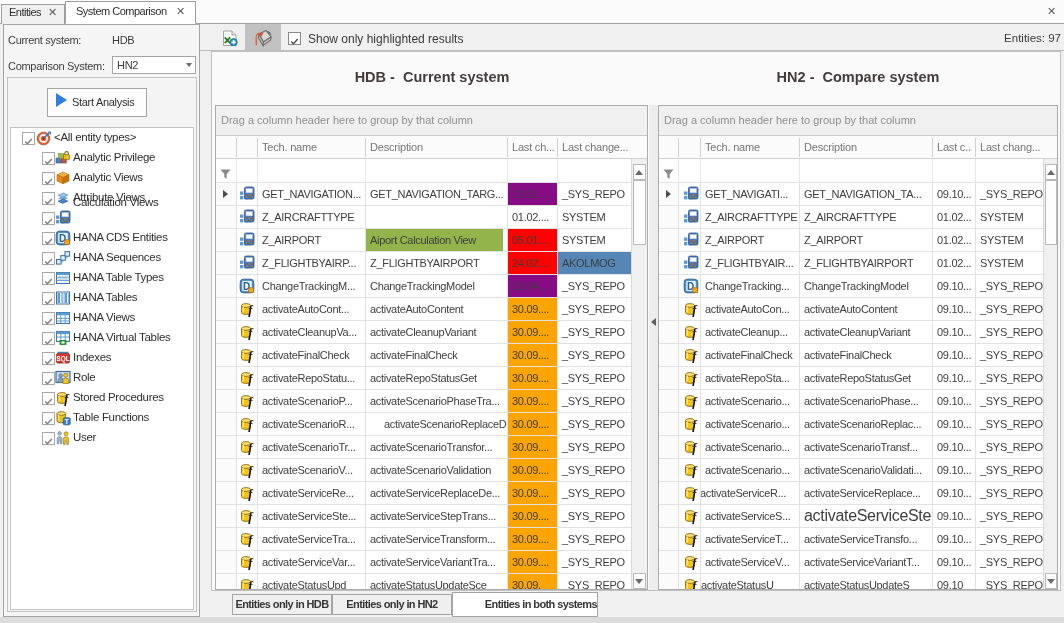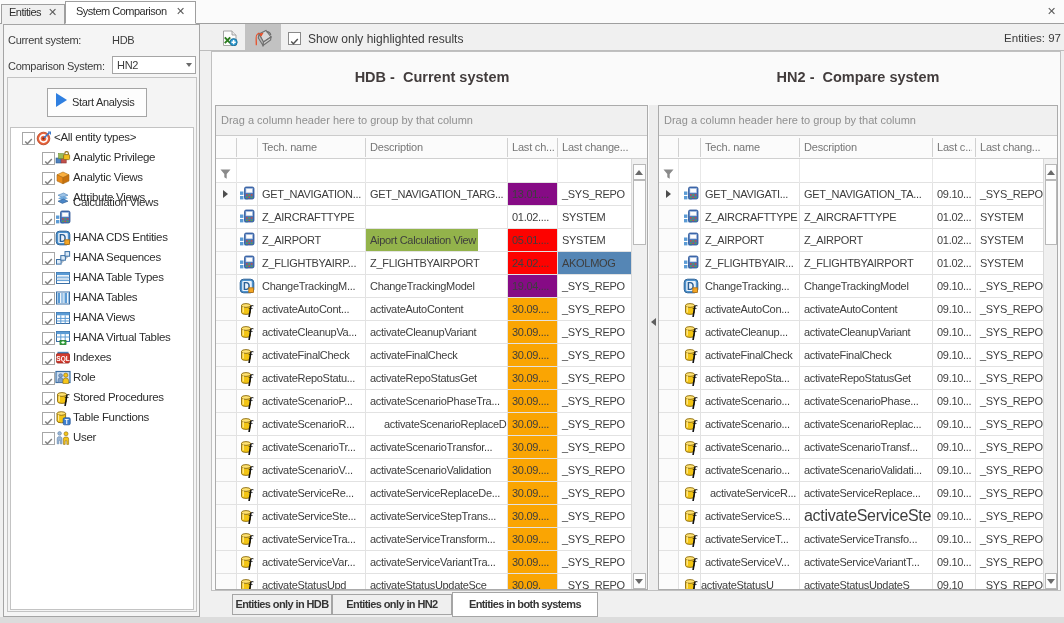--- a/index.html
+++ b/index.html
@@ -294,21 +294,21 @@
         <rect x="5.5" y="1" width="9.5" height="12" rx="1.6" fill="#4472b8" stroke="#2d5494" stroke-width="0.8"></rect>
         <rect x="7" y="2.6" width="6.4" height="4.2" fill="#fdfdfd" stroke="#b7c9e4" stroke-width="0.6"></rect>
         <rect x="7" y="8.2" width="1.7" height="1.5" fill="#c94f43"></rect>
         <rect x="9.4" y="8.2" width="1.7" height="1.5" fill="#58a447"></rect>
         <rect x="11.8" y="8.2" width="1.7" height="1.5" fill="#c94f43"></rect>
         <rect x="7" y="10.6" width="1.7" height="1.5" fill="#58a447"></rect>
         <rect x="9.4" y="10.6" width="1.7" height="1.5" fill="#c94f43"></rect>
         <rect x="11.8" y="10.6" width="1.7" height="1.5" fill="#58a447"></rect>
       </svg></div>
     <div style="position:absolute;left:41px;top:123px;width:108px;height:22px;line-height:22px;font-size:11px;letter-spacing:-0.3px;color:#3e3e3e;white-space:nowrap;overflow:hidden;box-sizing:border-box;padding-left:5px;">Z_AIRPORT</div>
-    <div style="position:absolute;left:149px;top:123px;width:113px;height:22px;line-height:22px;font-size:11px;letter-spacing:-0.3px;color:#3e3e3e;white-space:nowrap;overflow:hidden;box-sizing:border-box;padding-left:5px;background:#93b34b;">Aiport Calculation View</div>
+    <div style="position:absolute;left:149px;top:123px;width:138px;height:22px;line-height:22px;font-size:11px;letter-spacing:-0.3px;color:#3e3e3e;white-space:nowrap;overflow:hidden;box-sizing:border-box;padding-left:5px;background:#93b34b;">Aiport Calculation View</div>
     <div style="position:absolute;left:291px;top:123px;width:50px;height:22px;line-height:22px;font-size:11px;letter-spacing:-0.3px;color:#3e3e3e;white-space:nowrap;overflow:hidden;box-sizing:border-box;padding-left:5px;background:#fd0200;">05.01....</div>
     <div style="position:absolute;left:341px;top:123px;width:74px;height:22px;line-height:22px;font-size:11px;letter-spacing:-0.3px;color:#3e3e3e;white-space:nowrap;overflow:hidden;box-sizing:border-box;padding-left:5px;">SYSTEM</div>
     <div style="position:absolute;left:20px;top:123px;width:1px;height:23px;background:#e2e2e2"></div>
     <div style="position:absolute;left:41px;top:123px;width:1px;height:23px;background:#e2e2e2"></div>
     <div style="position:absolute;left:149px;top:123px;width:1px;height:23px;background:#e2e2e2"></div>
     <div style="position:absolute;left:291px;top:123px;width:1px;height:23px;background:#e2e2e2"></div>
     <div style="position:absolute;left:341px;top:123px;width:1px;height:23px;background:#e2e2e2"></div>
     <div style="position:absolute;left:0;top:146px;width:415px;height:23px;background:#fff;border-bottom:1px solid #e2e2e2;box-sizing:border-box"></div>
     <div style="position:absolute;left:0;top:146px;width:20px;height:22px;background:#fbfbfb"></div>
     <div style="position:absolute;left:23px;top:149px;width:16px;height:16px"><svg width="16" height="16" viewBox="0 0 16 16">
@@ -852,21 +852,21 @@
     <div style="position:absolute;left:273px;top:353px;width:1px;height:23px;background:#e2e2e2"></div>
     <div style="position:absolute;left:316px;top:353px;width:1px;height:23px;background:#e2e2e2"></div>
     <div style="position:absolute;left:0;top:376px;width:384px;height:23px;background:#fff;border-bottom:1px solid #e2e2e2;box-sizing:border-box"></div>
     <div style="position:absolute;left:0;top:376px;width:19px;height:22px;background:#fbfbfb"></div>
     <div style="position:absolute;left:24px;top:379px;width:16px;height:16px"><svg width="17" height="16" viewBox="0 0 17 16">
         <path d="M2.5 4.5 v7 a4.5 1.9 0 0 0 9 0 v-7 z" fill="#f3c514" stroke="#8a6a10" stroke-width="0.9"></path>
         <ellipse cx="7" cy="4.5" rx="4.5" ry="1.9" fill="#ffe270" stroke="#8a6a10" stroke-width="0.9"></ellipse>
         <path d="M4.2 5.5 v6 " stroke="#ffec9d" stroke-width="1.2" fill="none"></path>
         <text x="11.4" y="13" font-family="Liberation Serif" font-size="12.5" font-style="italic" font-weight="bold" fill="#111" text-anchor="middle">f</text>
       </svg></div>
-    <div style="position:absolute;left:41px;top:376px;width:99px;height:22px;line-height:22px;font-size:11px;letter-spacing:-0.3px;color:#3e3e3e;white-space:nowrap;overflow:hidden;box-sizing:border-box;padding-left:10px;">activateServiceR...</div>
+    <div style="position:absolute;left:41px;top:376px;width:99px;height:22px;line-height:22px;font-size:11px;letter-spacing:-0.3px;color:#3e3e3e;white-space:nowrap;overflow:hidden;box-sizing:border-box;padding-left:0;">activateServiceR...</div>
     <div style="position:absolute;left:140px;top:376px;width:133px;height:22px;line-height:22px;font-size:11px;letter-spacing:-0.3px;color:#3e3e3e;white-space:nowrap;overflow:hidden;box-sizing:border-box;padding-left:5px;">activateServiceReplace...</div>
     <div style="position:absolute;left:273px;top:376px;width:43px;height:22px;line-height:22px;font-size:11px;letter-spacing:-0.3px;color:#3e3e3e;white-space:nowrap;overflow:hidden;box-sizing:border-box;padding-left:5px;">09.10...</div>
     <div style="position:absolute;left:316px;top:376px;width:68px;height:22px;line-height:22px;font-size:11px;letter-spacing:-0.3px;color:#3e3e3e;white-space:nowrap;overflow:hidden;box-sizing:border-box;padding-left:5px;">_SYS_REPO</div>
     <div style="position:absolute;left:19px;top:376px;width:1px;height:23px;background:#e2e2e2"></div>
     <div style="position:absolute;left:41px;top:376px;width:1px;height:23px;background:#e2e2e2"></div>
     <div style="position:absolute;left:140px;top:376px;width:1px;height:23px;background:#e2e2e2"></div>
     <div style="position:absolute;left:273px;top:376px;width:1px;height:23px;background:#e2e2e2"></div>
     <div style="position:absolute;left:316px;top:376px;width:1px;height:23px;background:#e2e2e2"></div>
     <div style="position:absolute;left:0;top:399px;width:384px;height:23px;background:#fff;border-bottom:1px solid #e2e2e2;box-sizing:border-box"></div>
     <div style="position:absolute;left:0;top:399px;width:19px;height:22px;background:#fbfbfb"></div>
@@ -943,12 +943,12 @@
     <div style="position:absolute;left:386px;top:74px;width:12px;height:65px;background:#fdfdfd;border:1px solid #b9b9b9;box-sizing:border-box"></div>
     <div style="position:absolute;left:386px;top:467px;width:12px;height:16px;background:#fdfdfd;border:1px solid #b9b9b9;box-sizing:border-box">
       <div style="position:absolute;left:1px;top:5px;width:0;height:0;border-left:4px solid transparent;border-right:4px solid transparent;border-top:5px solid #6a6a6a;"></div>
     </div>
   </div>
 <div class="ab" style="left:649px;top:105px;width:9px;height:485px;background:#ededed"></div>
 <div class="ab" style="left:651px;top:318px;width:0;height:0;border-top:4px solid transparent;border-bottom:4px solid transparent;border-right:5px solid #5f5f5f"></div>
 <div class="ab" style="left:0;top:617px;width:1064px;height:6px;background:#dcdcdc"></div>
 <div class="ab" style="left:232px;top:594px;width:100px;height:21px;background:#efefef;border:1px solid #a5a5a5;box-sizing:border-box;font-size:11px;letter-spacing:-0.6px;font-weight:bold;color:#363636;text-align:center;line-height:19px;white-space:nowrap">Entities only in HDB</div>
 <div class="ab" style="left:332px;top:594px;width:120px;height:21px;background:#efefef;border:1px solid #a5a5a5;box-sizing:border-box;font-size:11px;letter-spacing:-0.6px;font-weight:bold;color:#363636;text-align:center;line-height:19px;white-space:nowrap">Entities only in HN2</div>
-<div class="ab" style="left:452px;top:592px;width:146px;height:25px;background:#fff;border:1px solid #a5a5a5;box-sizing:border-box;font-size:11px;letter-spacing:-0.6px;font-weight:bold;color:#363636;text-align:center;line-height:23px;white-space:nowrap">Entities in both systems</div>
+<div class="ab" style="left:452px;top:592px;width:146px;height:25px;background:#fff;border:1px solid #a5a5a5;box-sizing:border-box;font-size:11px;letter-spacing:-0.6px;font-weight:bold;color:#363636;text-align:right;line-height:23px;white-space:nowrap">Entities in both systems</div>
 </body></html>

